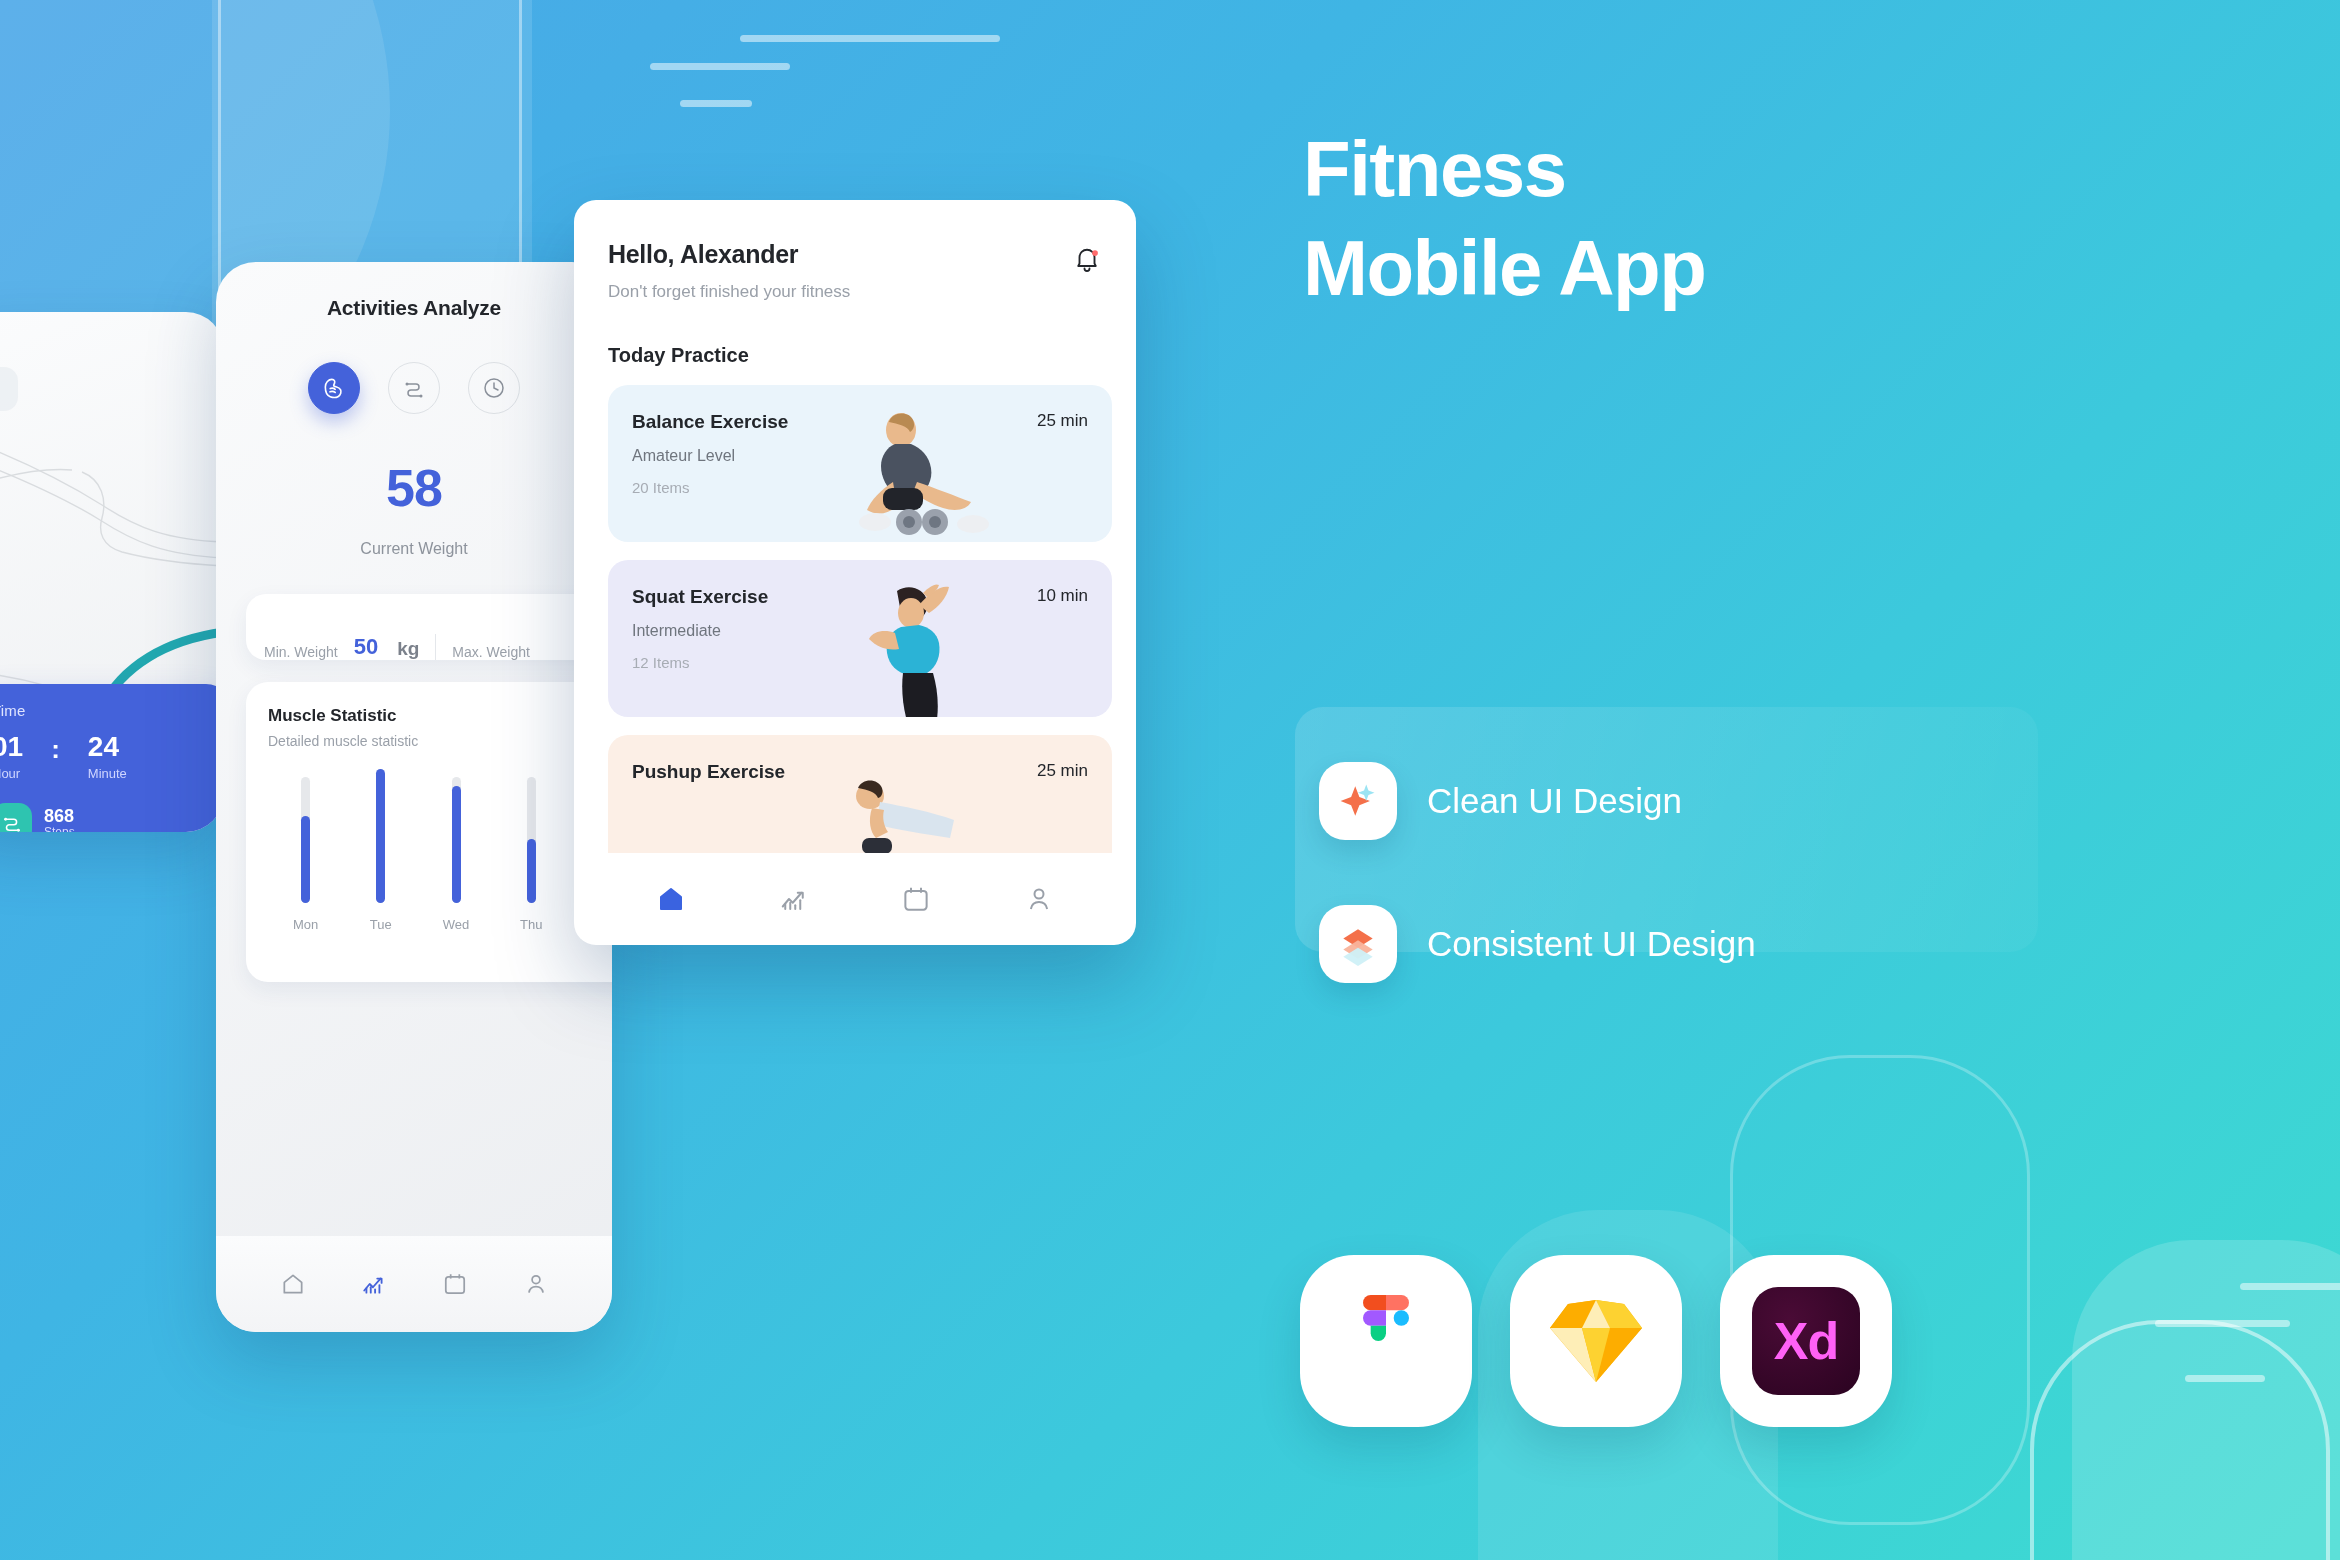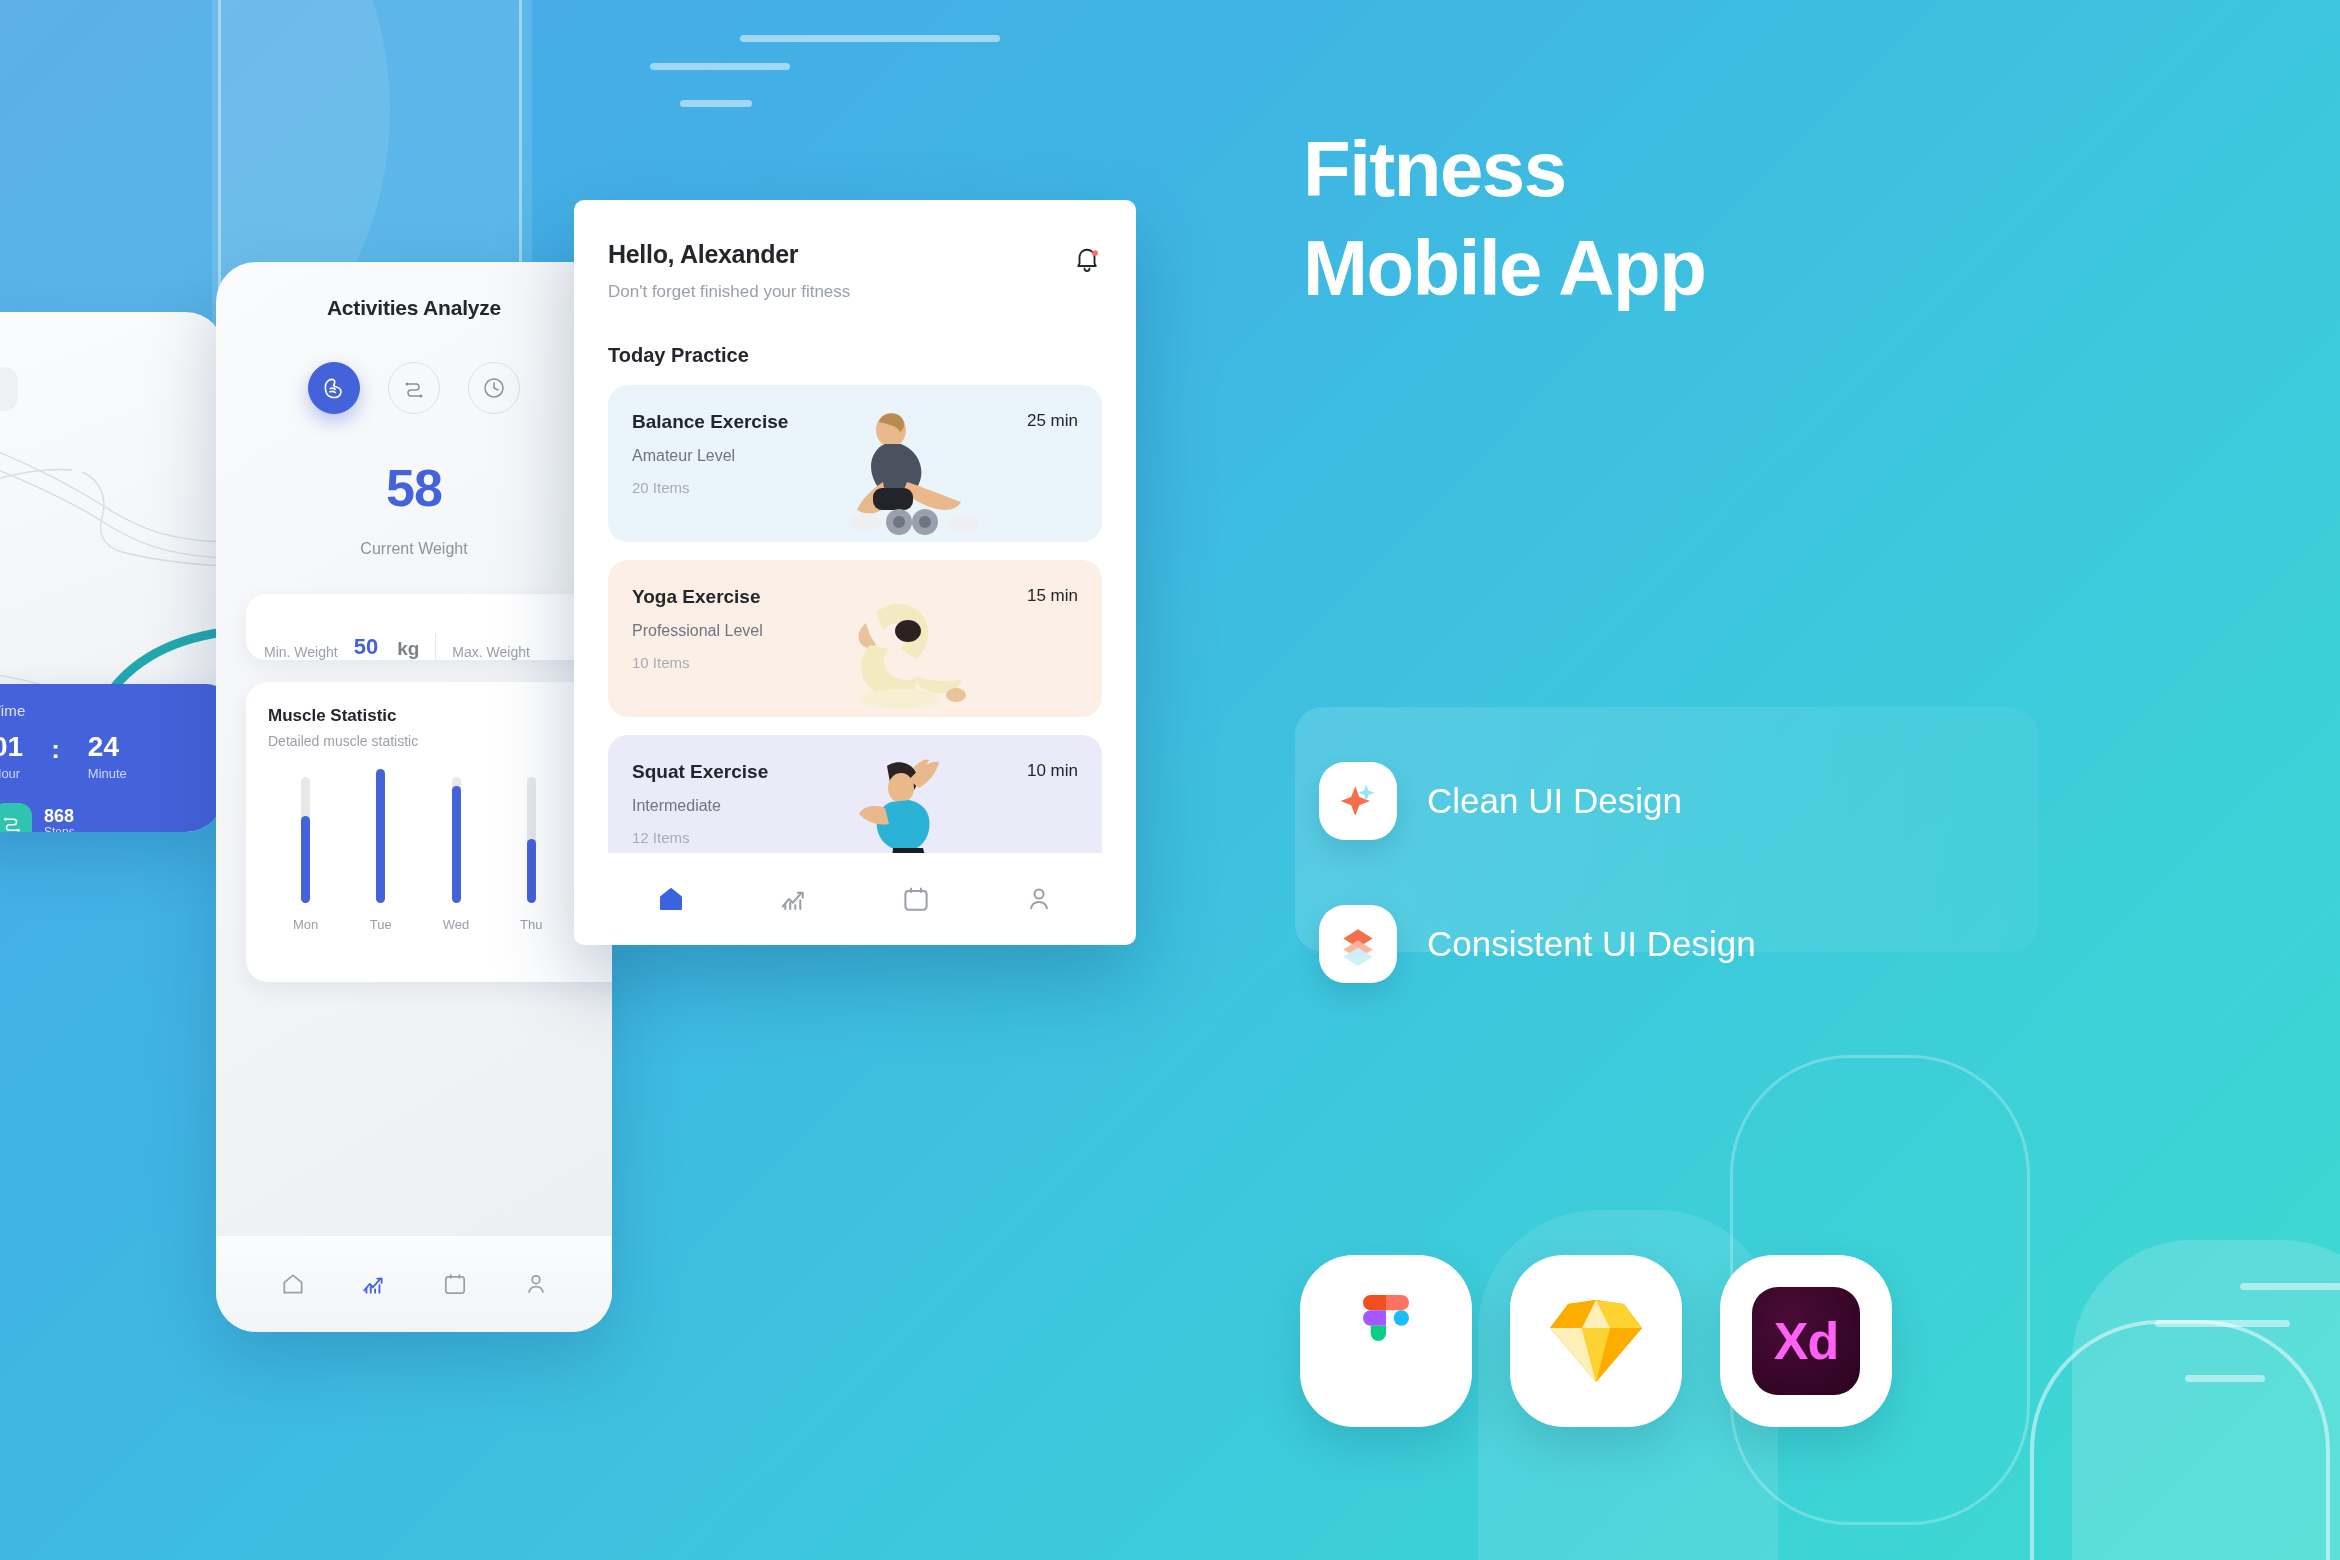--- a/index.html
+++ b/index.html
@@ -139,23 +139,23 @@
   .mid-nav {
     position: absolute; left: 0; bottom: 0; width: 396px; height: 96px;
     background: linear-gradient(180deg,#fbfcfd,#f3f4f6);
     display: flex; align-items: center; padding: 0 36px; gap: 0;
   }
   .mid-nav > div { flex: 1; display: flex; justify-content: center; }
 
   
   .phone-front {
     left: 574px; top: 200px; width: 562px; height: 745px;
-    border-radius: 10px; background: #fff;
+    border-radius: 22px; background: #fff;
     box-shadow: 0 36px 80px rgba(10,50,100,0.26);
-    padding: 40px 34px 0 34px; overflow: hidden;
+    padding: 40px 24px 0 34px; overflow: hidden;
   }
   .greet { font-size: 25px; font-weight: 700; color: #23262b; letter-spacing: -.3px; }
   .greet-sub { font-size: 17px; color: #9aa0a9; margin-top: 13px; }
   .bell-wrap { position: absolute; right: 34px; top: 46px; }
   .sect-title { font-size: 20px; font-weight: 700; color: #23262b; margin-top: 42px; }
   .ex-card {
     position: relative; margin-top: 18px; border-radius: 20px; height: 157px;
     padding: 26px 24px; overflow: hidden;
   }
   .ex-name { font-size: 19px; font-weight: 700; color: #23262b; }
@@ -414,37 +414,20 @@
               <rect x="74" y="84" width="40" height="22" rx="9" fill="#22242A"></rect>
               <ellipse cx="66" cy="118" rx="16" ry="9" fill="#EDEFF2"></ellipse>
               <ellipse cx="164" cy="120" rx="16" ry="9" fill="#EDEFF2"></ellipse>
               <circle cx="100" cy="118" r="13" fill="#9AA1AC"></circle>
               <circle cx="100" cy="118" r="6" fill="#6E7682"></circle>
               <circle cx="126" cy="118" r="13" fill="#9AA1AC"></circle>
               <circle cx="126" cy="118" r="6" fill="#6E7682"></circle>
             </g>
           </svg></div>
       </div>
-      <div class="ex-card" style="background: rgb(252, 239, 230);">
-        <div class="ex-name">Yoga Exercise</div>
-        <div class="ex-level">Professional Level</div>
-        <div class="ex-items">10 Items</div>
-        <div class="ex-time">15 min</div>
-        <div class="ex-img"><svg viewBox="0 0 180 140" width="200" height="140">
-            <g>
-              <path d="M72 34c14-14 38-12 48 4 8 14 4 32-8 42l-16-10c8-6 10-16 4-22-6-6-16-4-20 4z" fill="#F4EAC2"></path>
-              <ellipse cx="104" cy="52" rx="13" ry="11" fill="#2C2222"></ellipse>
-              <path d="M62 44c-8 6-10 16-4 22 4 4 10 4 14 0l-6-10z" fill="#E9C39C"></path>
-              <path d="M66 66c-10 10-12 26-4 38 10 14 32 18 48 10l4-16c-12 6-26 2-32-8-4-8-2-16 4-20z" fill="#F4EAC2"></path>
-              <path d="M114 98c14 4 30 6 44 2-2 10-14 16-28 14-8-2-14-6-18-10z" fill="#F4EAC2"></path>
-              <ellipse cx="96" cy="120" rx="40" ry="10" fill="#F6EFD4"></ellipse>
-              <ellipse cx="152" cy="116" rx="10" ry="7" fill="#E9C39C"></ellipse>
-            </g>
-          </svg></div>
-      </div>
       <div class="ex-card" style="background: rgb(234, 234, 249);">
         <div class="ex-name">Squat Exercise</div>
         <div class="ex-level">Intermediate</div>
         <div class="ex-items">12 Items</div>
         <div class="ex-time">10 min</div>
         <div class="ex-img"><svg viewBox="0 0 180 150" width="190" height="150">
             <g>
               <path d="M78 12c12-8 28-2 30 10 2 10-4 18-12 20l-14-8z" fill="#2C2222"></path>
               <ellipse cx="92" cy="34" rx="13" ry="15" fill="#E9B98C"></ellipse>
               <path d="M100 26c10-12 22-20 30-18-2 10-10 20-20 26z" fill="#E9B98C"></path>

